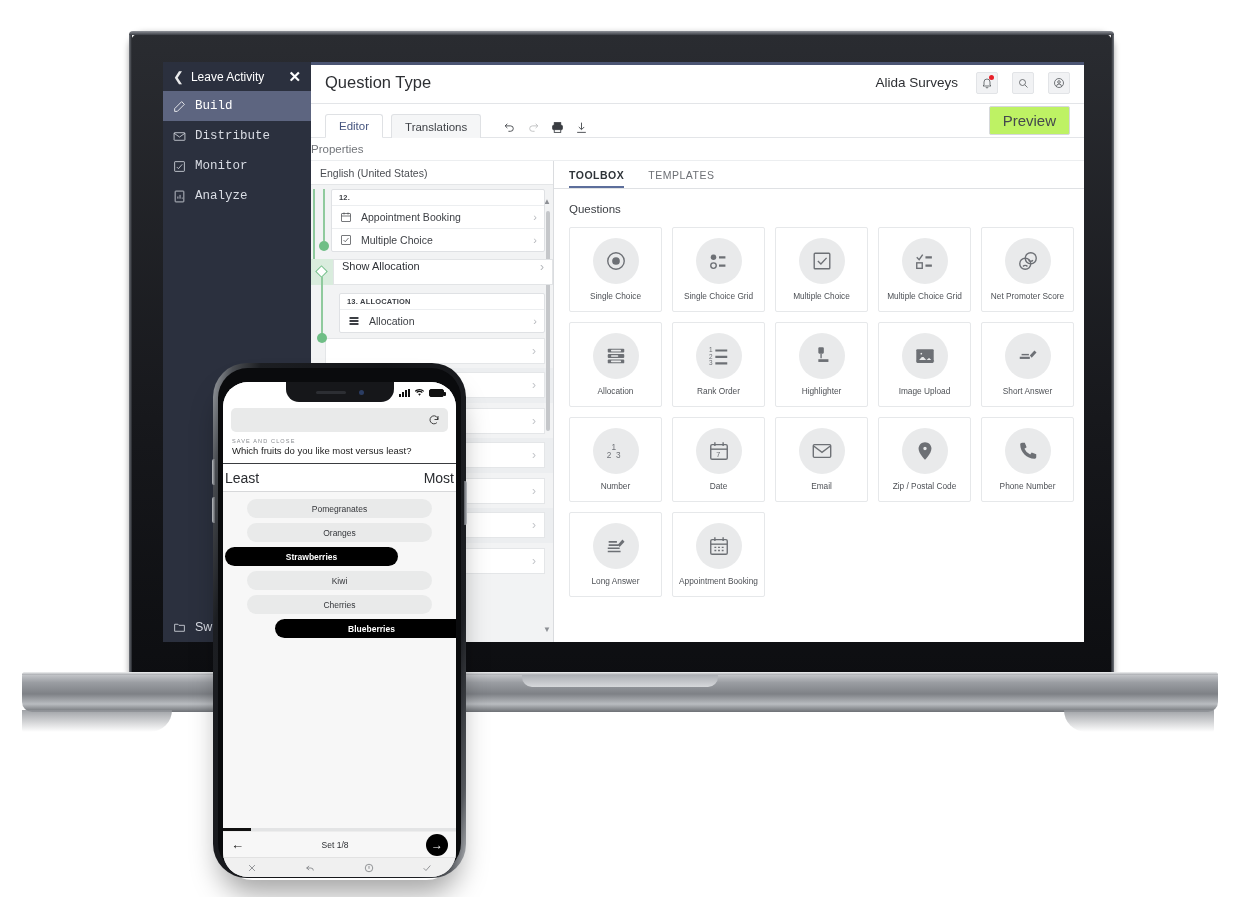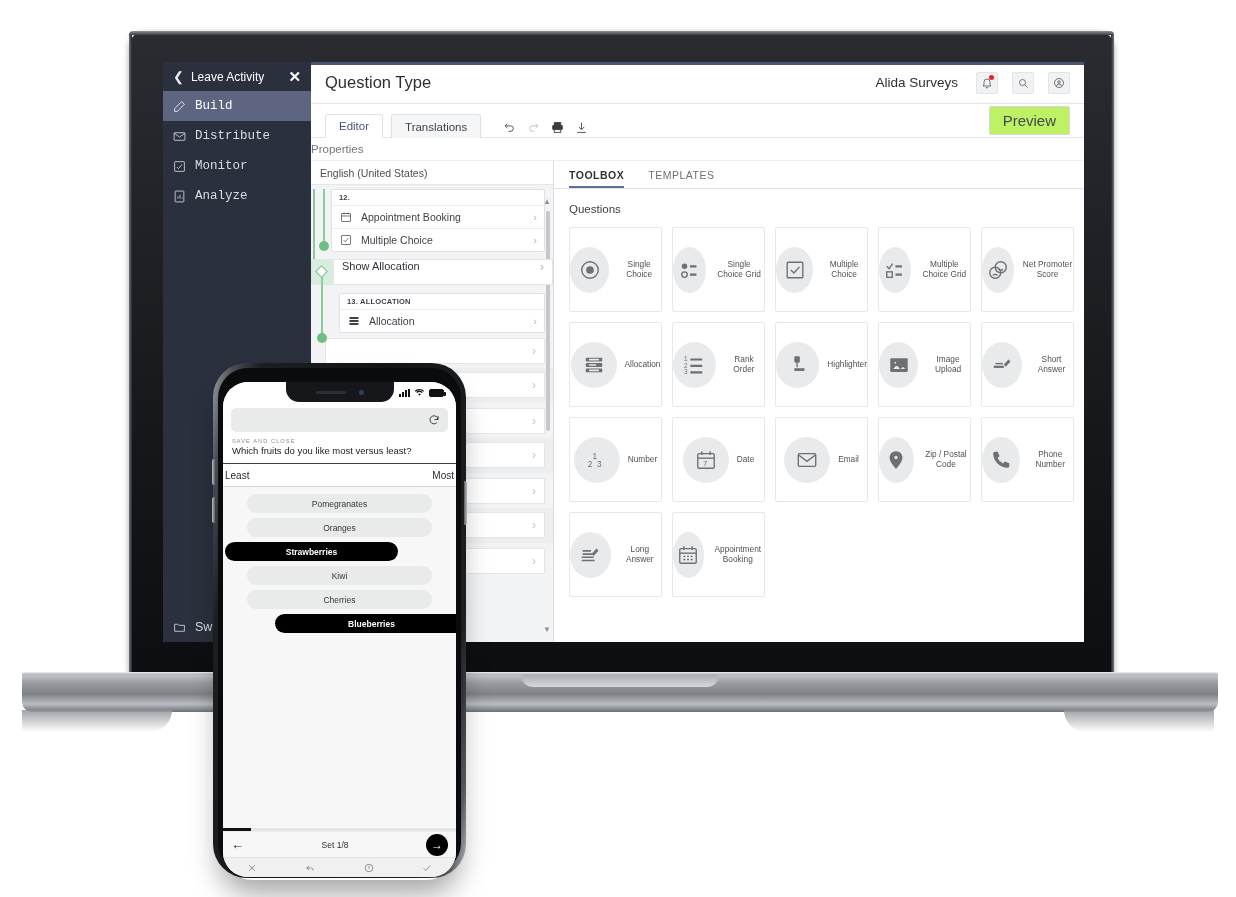--- a/index.html
+++ b/index.html
@@ -169,21 +169,21 @@
   .right-pane{ flex:1; display:flex; flex-direction:column; background:#fff; min-width:0;}
   .tb-tabs{ height:28px; display:flex; align-items:center; gap:24px; padding:0 15px;
     border-bottom:1px solid #dfe1e4; font-size:10.5px; letter-spacing:.5px;}
   .tb-tab{ height:100%; display:flex; align-items:center; color:#6c6f74; cursor:pointer;}
   .tb-tab.active{ color:#2e3338; font-weight:bold; box-shadow: inset 0 -2px 0 #5c6e9b;}
   .tb-body{ flex:1; padding:14px 15px 0 15px; overflow:hidden;}
   .tb-section-title{ font-size:11.5px; color:#3a3d42; margin-bottom:12px;}
   .qgrid{ display:grid; grid-template-columns:repeat(5, 93px); gap:10px;}
   .qcard{
     height:85px; border:1px solid #e6e8ea; background:#fff; border-radius:2px;
-    display:flex; flex-direction:row; align-items:center; justify-content:center;
+    display:flex; flex-direction:column; align-items:center; justify-content:center;
     gap:8px; cursor:pointer;
   }
   .qcard-circ{ width:46px; height:46px; border-radius:50%; background:#e9eaeb;
     display:flex; align-items:center; justify-content:center;}
   .qcard-circ svg{ width:22px; height:22px; stroke:#6d7075; fill:none; stroke-width:1.5;}
   .qcard-lbl{ font-size:8.3px; color:#4e5156; text-align:center; line-height:1.1;}
 
   
   .phone{
     position:absolute; left:213px; top:363px; width:253px; height:515px; z-index:50;
@@ -227,21 +227,21 @@
   .srv-top{ background:#fff; padding:5px 8px 0 8px;}
   .srv-urlbar{
     height:24px; background:#e9eaea; border-radius:5px; display:flex; align-items:center;
     justify-content:flex-end; padding:0 8px;
   }
   .srv-urlbar svg{ width:12px; height:12px; stroke:#222; fill:none; stroke-width:1.7;}
   .srv-saveclose{ font-size:5.6px; letter-spacing:1.1px; color:#8a8d91; padding:6px 0 1px 1px;}
   .srv-question{ font-size:9.5px; color:#222; padding:0 0 6px 1px; line-height:1.3;}
   .srv-divider{ height:1px; background:#3a3c40; margin:0 0 0 0;}
   .srv-scale{
-    display:flex; justify-content:space-between; font-size:10px; color:#2a2c30;
+    display:flex; justify-content:space-between; font-size:14px; color:#2a2c30;
     padding:6px 2px 5px 2px; border-bottom:1px solid #d7d8da; background:#fff;
   }
   .srv-opts{ flex:1; background:#f7f7f7; padding:7px 0 0 0; display:flex; flex-direction:column; gap:5px;}
   .opt{
     height:19px; border-radius:11px; background:#e9eaea; color:#34363a;
     font-size:8.5px; display:flex; align-items:center; justify-content:center; cursor:pointer;
   }
   .opt.sel{ background:#000; color:#fff; font-weight:bold; }
   .srv-progress{ height:3px; background:#e3e4e5; margin:0 0 0 0; position:relative;}
   .srv-progress i{ position:absolute; left:0; top:0; height:100%; background:#111;}

